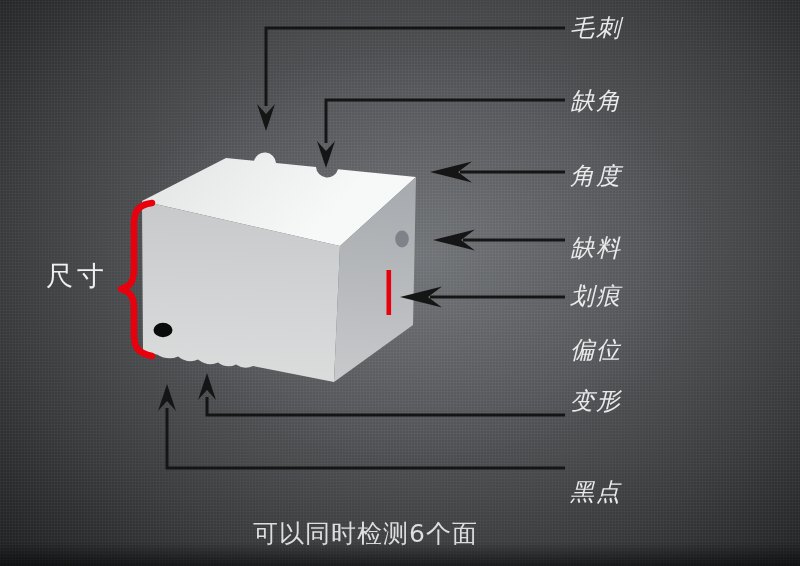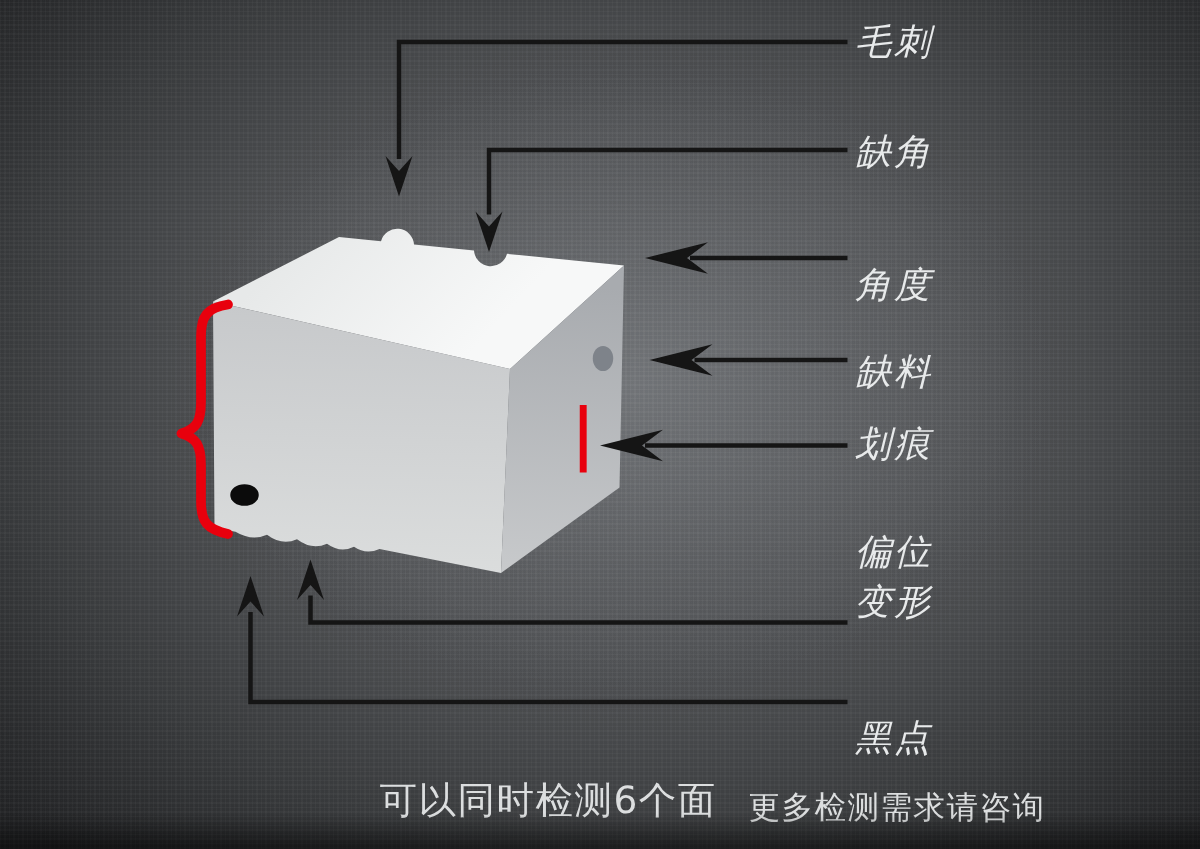--- a/index.html
+++ b/index.html
@@ -91,26 +91,26 @@
       <polygon points="266,131 257,104 266,114 275,104"></polygon>
       <polygon points="326,168 317,141 326,151 335,141"></polygon>
       <polygon points="430,172 472,161.5 458,172 472,182.5"></polygon>
       <polygon points="433,240 475,229.5 461,240 475,250.5"></polygon>
       <polygon points="400,297 442,286.5 428,297 442,307.5"></polygon>
       <polygon points="207,373 198,400 207,390 216,400"></polygon>
       <polygon points="167,384 158,411 167,401 176,411"></polygon>
     </g>
   </svg>
 
+  <div class="dim-label">尺寸</div>
 
   <div class="defect-label" style="top:28px">毛刺</div>
   <div class="defect-label" style="top:101px">缺角</div>
-  <div class="defect-label" style="top:190px">角度</div>
+  <div class="defect-label" style="top:176px">角度</div>
   <div class="defect-label" style="top:248px">缺料</div>
   <div class="defect-label" style="top:296px">划痕</div>
-  <div class="defect-label" style="top:368px">偏位</div>
+  <div class="defect-label" style="top:350px">偏位</div>
   <div class="defect-label" style="top:401px">变形</div>
   <div class="defect-label" style="top:492px">黑点</div>
 
   <div class="footer-text" id="footer-left">可以同时检测6个面</div>
-  <div class="footer-text" id="footer-right">更多检测需求请咨询</div>
 
 </div>
 
 </body></html>

